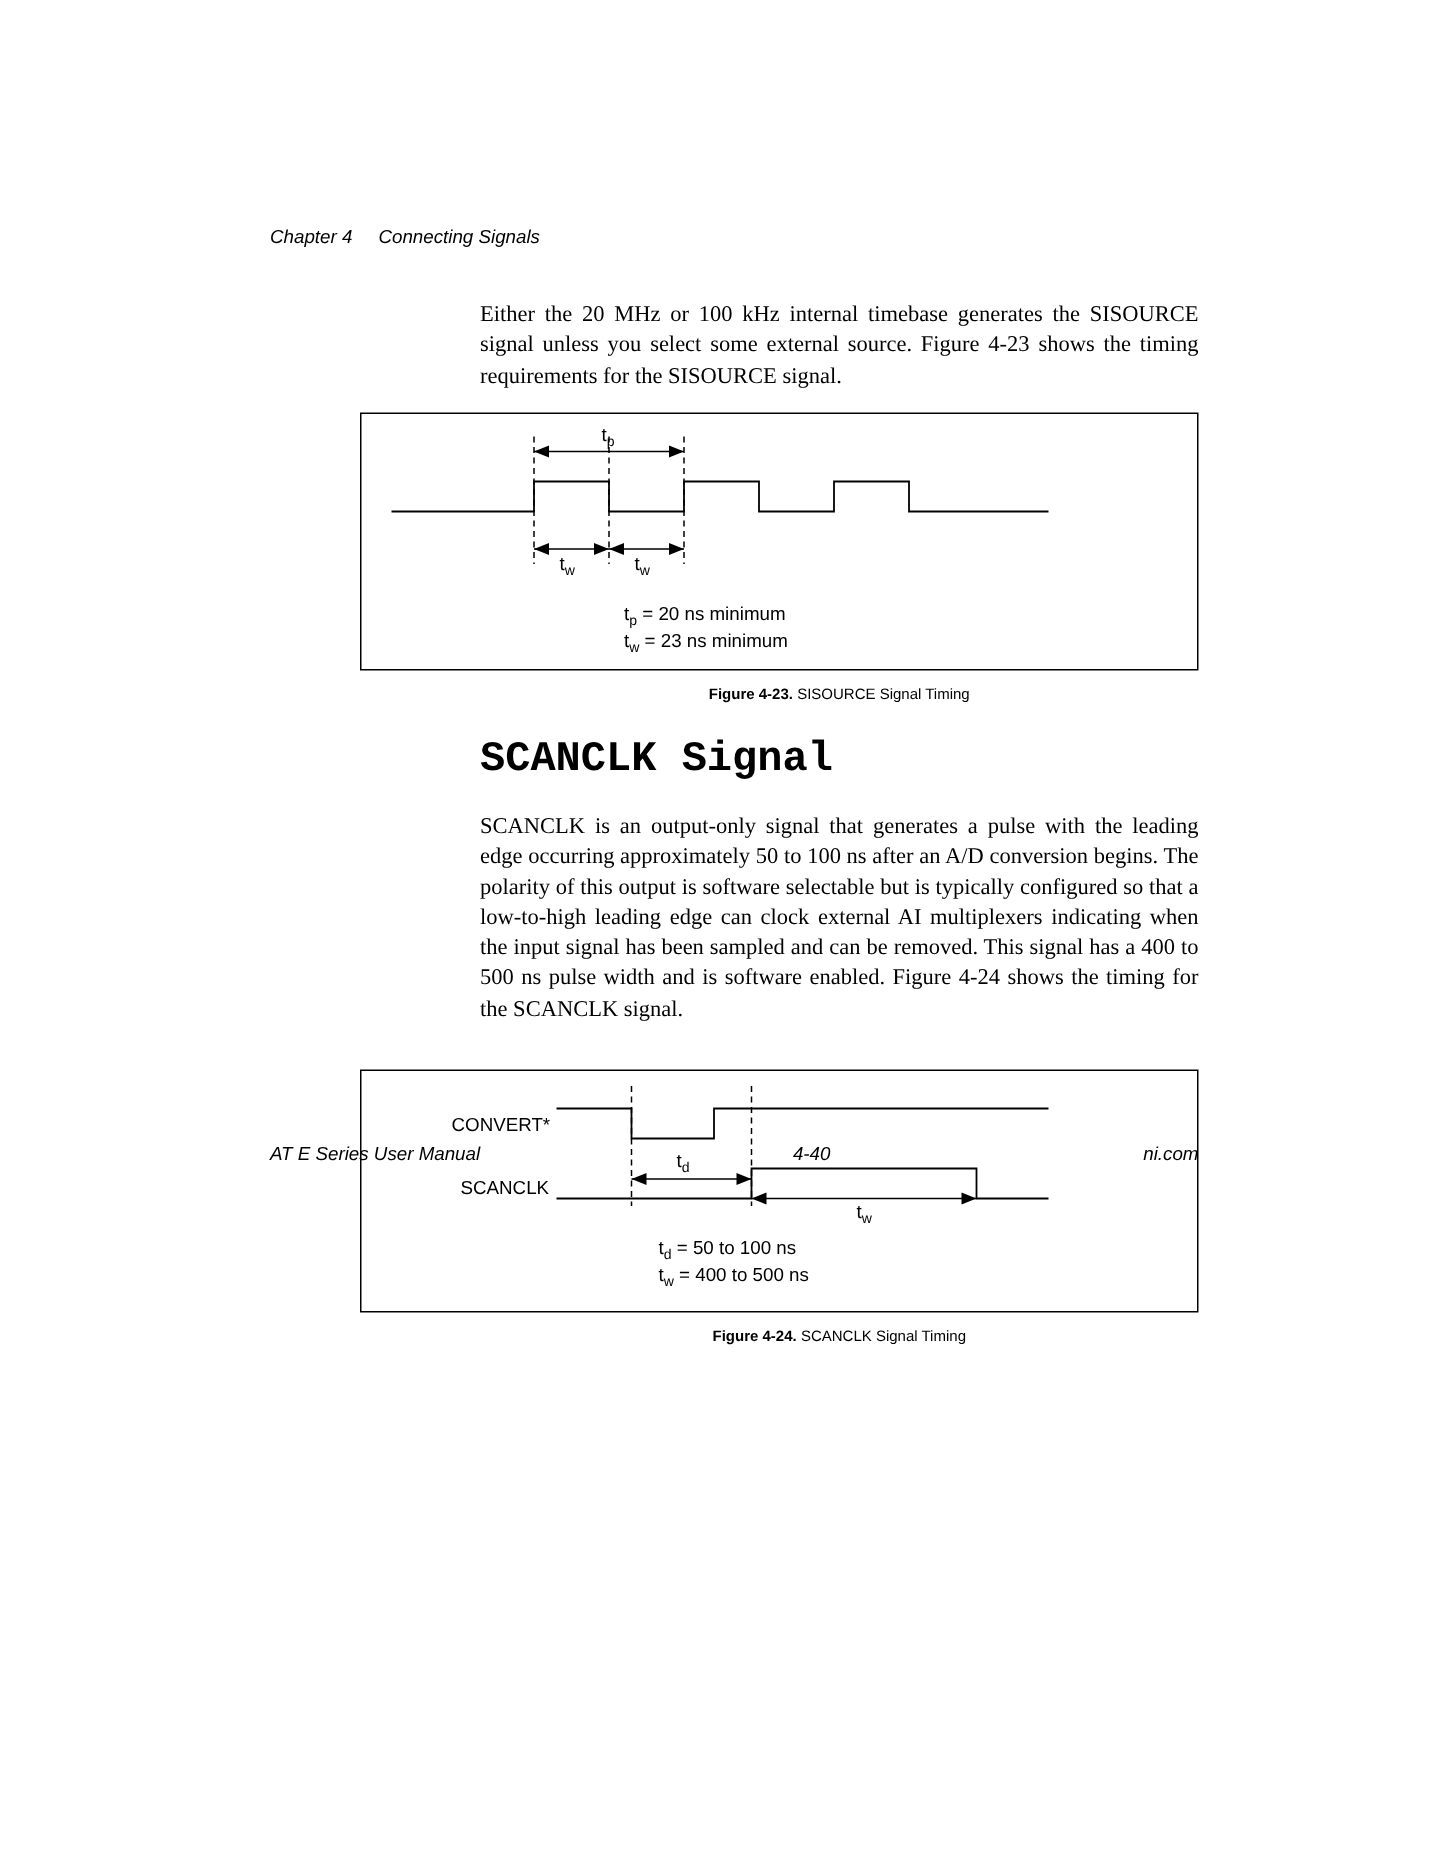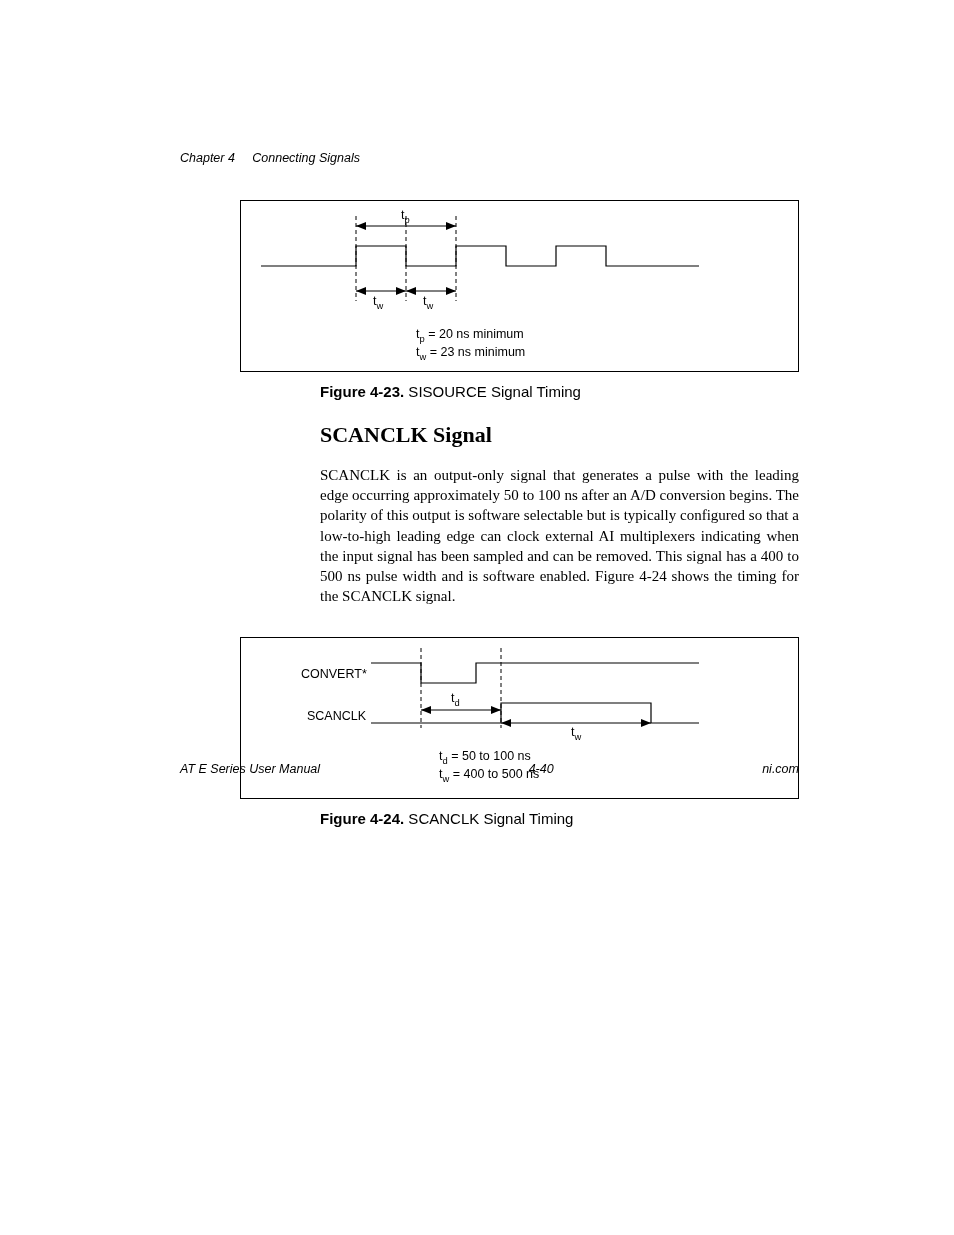--- a/index.html
+++ b/index.html
@@ -36,30 +36,30 @@
   }
   .figure-box {
     border: 1px solid #000;
     margin-left: 60px;
     margin-top: 14px;
     margin-bottom: 8px;
     position: relative;
     background: #fff;
   }
   .fig-caption {
-    text-align: left;
-    font-family: Arial, Helvetica, sans-serif;
-    font-size: 15px;
+    text-align: center;
+    font-family: Arial, Helvetica, sans-serif;
+    font-size: 10px;
     margin: 10px 0 18px 140px;
   }
   .fig-caption b { font-weight: bold; }
   h2.section {
-    font-family: Liberation Serif, serif;
+    font-family: Liberation Mono, monospace;
     font-weight: bold;
-    font-size: 22px;
+    font-size: 28px;
     margin: 10px 0 8px 140px;
   }
   .note-row {
     display: flex;
     align-items: flex-start;
     margin-top: 12px;
   }
   .note-icon {
     flex: 0 0 44px;
     width: 44px;
@@ -95,20 +95,21 @@
 
 <div class="page">
 
   <div class="running-head">
     <span>Chapter 4</span>&nbsp;&nbsp;&nbsp;&nbsp;
     <span>Connecting Signals</span>
   </div>
 
   <div class="content">
 
+    <p class="para">Either the 20 MHz or 100 kHz internal timebase generates the SISOURCE signal unless you select some external source. Figure 4-23 shows the timing requirements for the SISOURCE signal.</p>
 
     <div class="figure-box" style="height:170px;">
       <svg width="478" height="170" viewBox="0 0 478 170">
 
         <line x1="115" y1="15" x2="115" y2="100" stroke="#000" stroke-width="1" stroke-dasharray="4 3"></line>
         <line x1="165" y1="15" x2="165" y2="100" stroke="#000" stroke-width="1" stroke-dasharray="4 3"></line>
         <line x1="215" y1="15" x2="215" y2="100" stroke="#000" stroke-width="1" stroke-dasharray="4 3"></line>
 
         <line x1="115" y1="25" x2="215" y2="25" stroke="#000" stroke-width="1"></line>
         <polygon points="115,25 125,21 125,29" fill="#000"></polygon>

